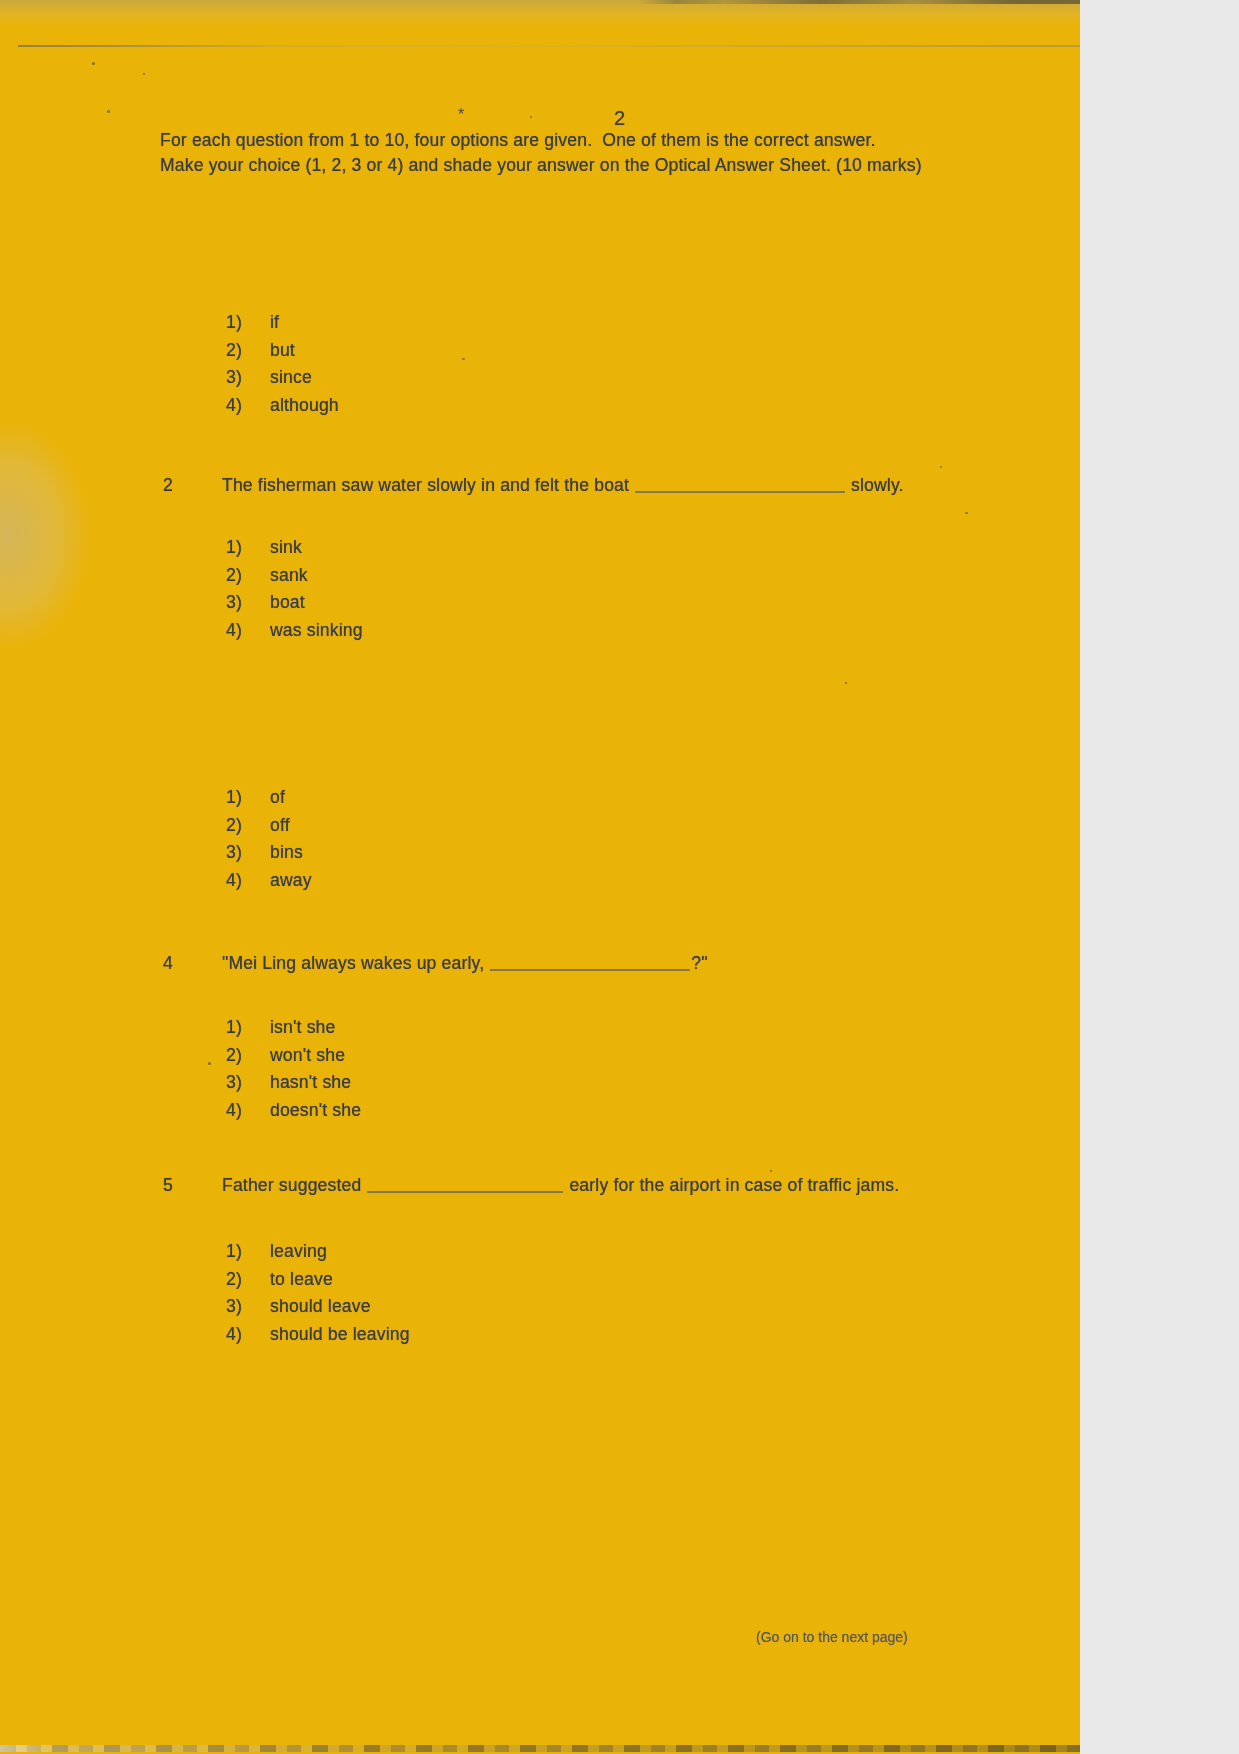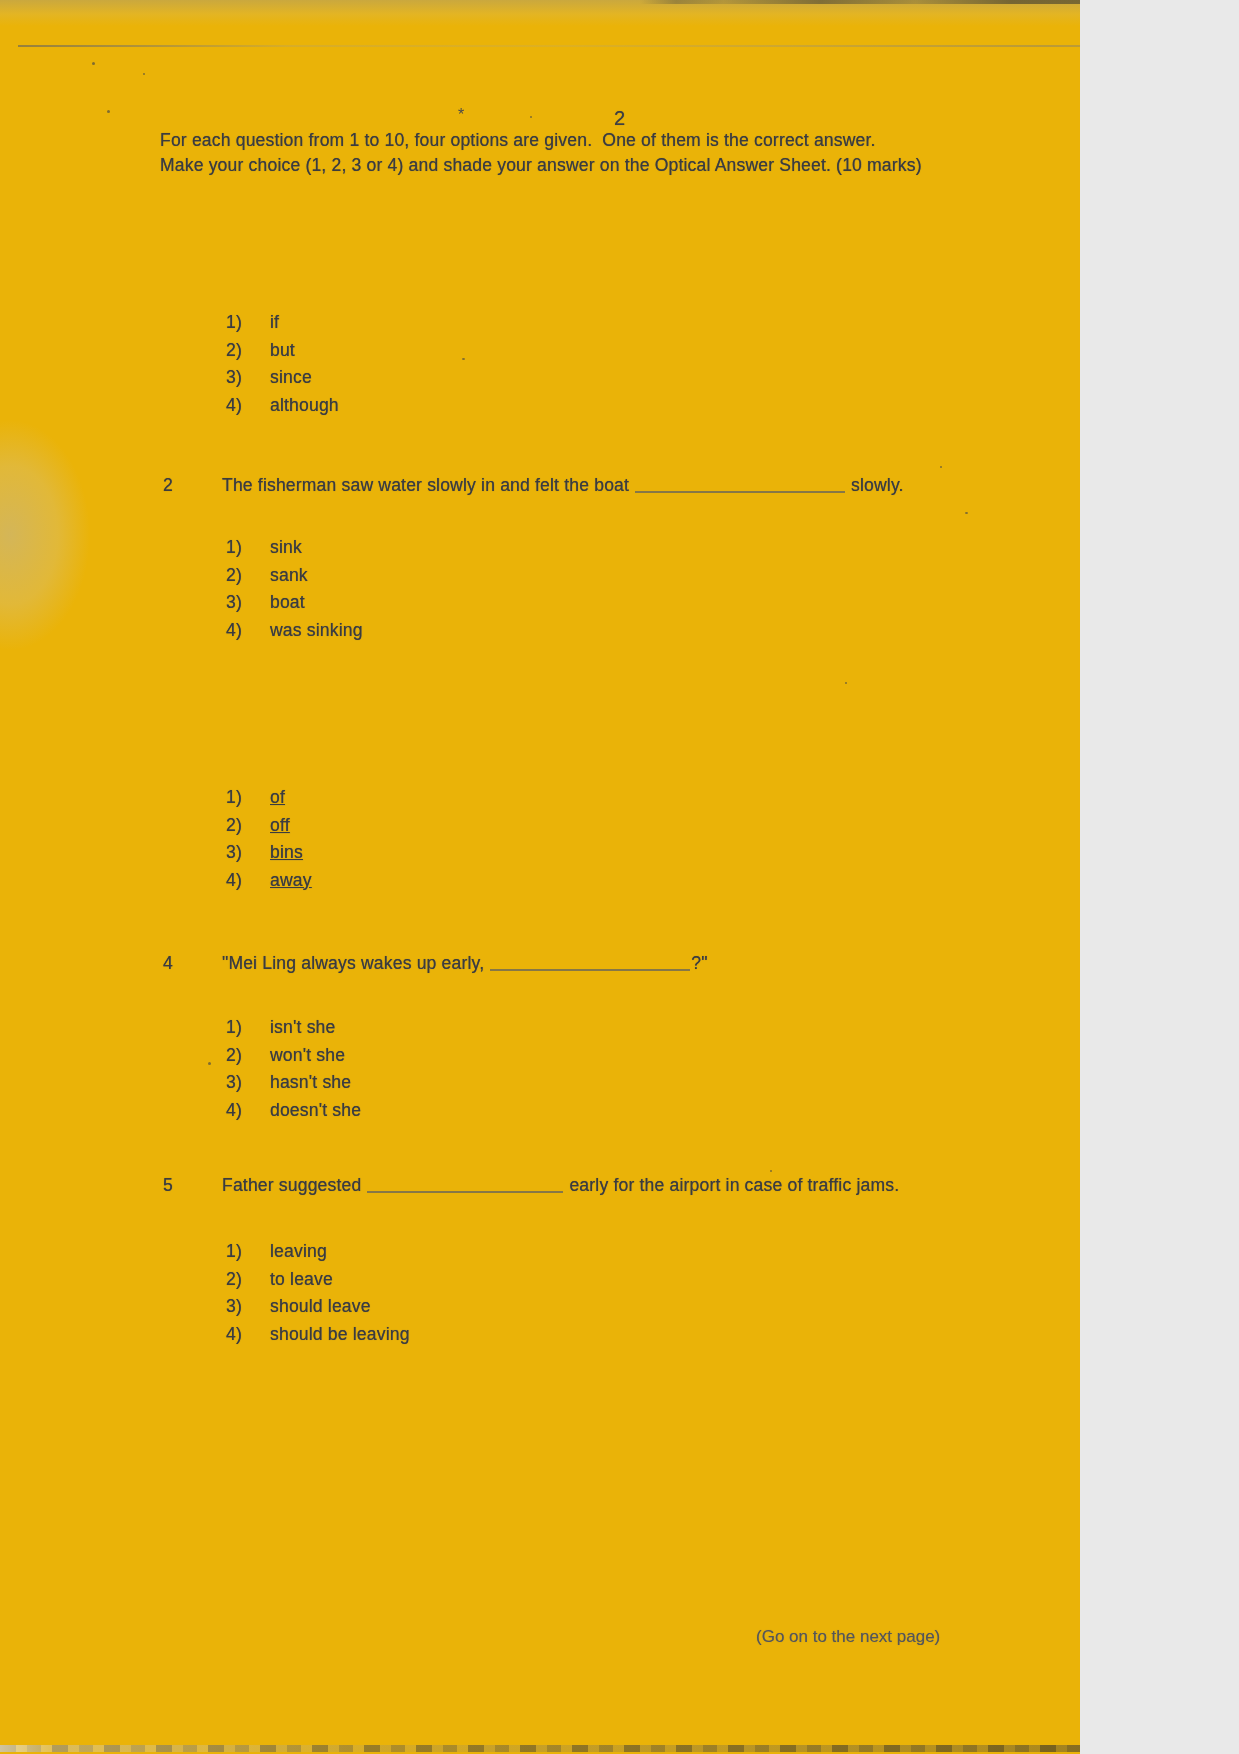--- a/index.html
+++ b/index.html
@@ -39,21 +39,21 @@
   .instructions div{white-space:pre;}
   
   .q{position:absolute;left:163px;width:1010px;font-size:17.5px;line-height:24px;white-space:nowrap;}
   .qnum{display:inline-block;width:59px;}
   .blank{display:inline-block;height:15px;transform:translateY(2px);
     border-bottom:2px solid rgba(95,95,95,.72);margin:0 6px;}
   .blank.dotted{border-bottom:2px dotted rgba(115,115,115,.85);}
   .q-second-line{margin-left:59px;white-space:nowrap;}
   .opts{position:absolute;left:226px;font-size:17.5px;line-height:27.5px;}
   .opt-label{display:inline-block;width:44px;}
-  .footer-note{position:absolute;top:1625px;left:756px;font-size:17px;line-height:24px;color:#565656;
+  .footer-note{position:absolute;top:1625px;left:756px;font-size:14px;line-height:24px;color:#565656;
     text-shadow:0 0 .8px rgba(110,110,110,.8);}
 </style>
 </head>
 <body>
 
 <div class="sheet">
 
   <div class="top-shade"></div>
   <div class="top-dark-line"></div>
   <div class="header-rule"></div>
@@ -91,21 +91,21 @@
   <div class="q txt" style="top:473px;">
     <span class="qnum">2</span><span>The fisherman saw water slowly in and felt the boat</span><span class="blank" style="width:210px;"></span><span>slowly.</span>
   </div>
   <div class="opts txt" style="top:534px;">
     <div><span class="opt-label">1)</span><span>sink</span></div>
     <div><span class="opt-label">2)</span><span>sank</span></div>
     <div><span class="opt-label">3)</span><span>boat</span></div>
     <div><span class="opt-label">4)</span><span>was sinking</span></div>
   </div>
 
-  <div class="opts txt" style="top:784px;text-decoration:underline;">
+  <div class="opts txt" style="top:784px;">
     <div><span class="opt-label">1)</span><span>of</span></div>
     <div><span class="opt-label">2)</span><span>off</span></div>
     <div><span class="opt-label">3)</span><span>bins</span></div>
     <div><span class="opt-label">4)</span><span>away</span></div>
   </div>
 
   <div class="q txt" style="top:951px;">
     <span class="qnum">4</span><span>"Mei Ling always wakes up early,</span><span class="blank" style="width:200px;"></span><span style="margin-left:-5px;">?"</span>
   </div>
   <div class="opts txt" style="top:1014px;">

